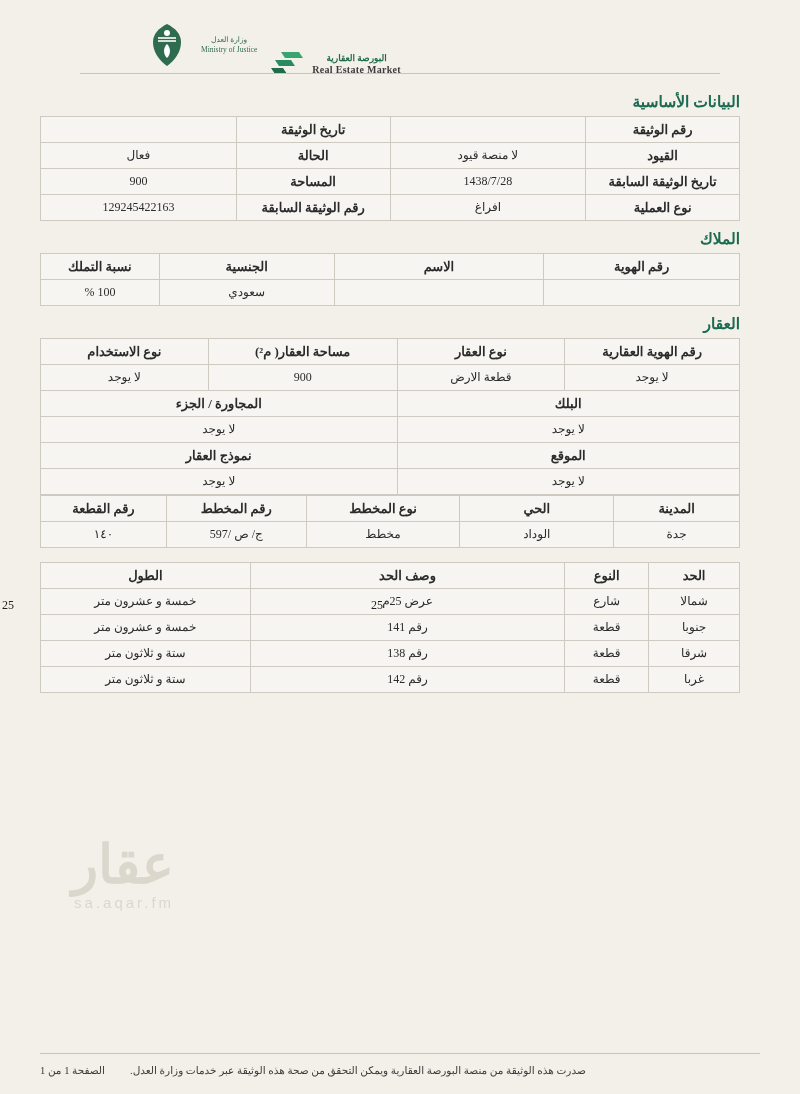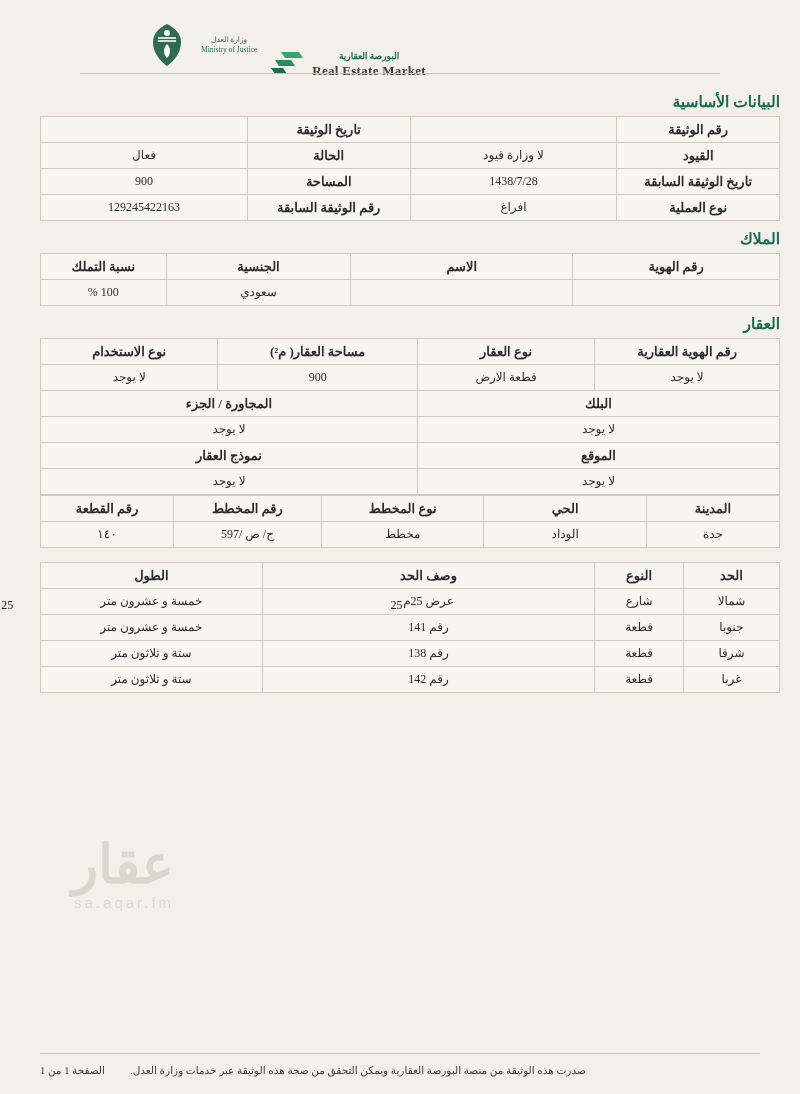--- a/index.html
+++ b/index.html
@@ -82,37 +82,37 @@
     text-align: center;
     line-height: 1.25;
   }
   .rem-text .ar {
     font-size: 9px;
     font-weight: bold;
     color: #1f6b4a;
     display: block;
   }
   .rem-text .en {
-    font-size: 13px;
+    font-size: 10px;
     font-weight: bold;
     color: #3b3b3b;
     display: block;
     letter-spacing: 0.3px;
   }
   .header-rule {
     position: absolute;
     left: 40px;
     right: 40px;
     bottom: 0;
     height: 1px;
     background: #c9c4ba;
   }
   
   .content {
-    padding: 10px 20px 0 40px;
+    padding: 10px 60px 0 40px;
     box-sizing: border-box;
   }
   .section-title {
     font-size: 15.5px;
     font-weight: bold;
     color: #1b6b52;
     text-align: right;
     margin: 9px 0 5px 0;
   }
   table.doc {
@@ -245,21 +245,21 @@
       </colgroup>
       <tbody>
         <tr>
           <td class="lbl">رقم الوثيقة</td>
           <td></td>
           <td class="lbl">تاريخ الوثيقة</td>
           <td></td>
         </tr>
         <tr>
           <td class="lbl">القيود</td>
-          <td>لا وزارة قيود</td>
+          <td>لا منصة قيود</td>
           <td class="lbl">الحالة</td>
           <td>فعال</td>
         </tr>
         <tr>
           <td class="lbl">تاريخ الوثيقة السابقة</td>
           <td>1438/7/28</td>
           <td class="lbl">المساحة</td>
           <td>900</td>
         </tr>
         <tr>

